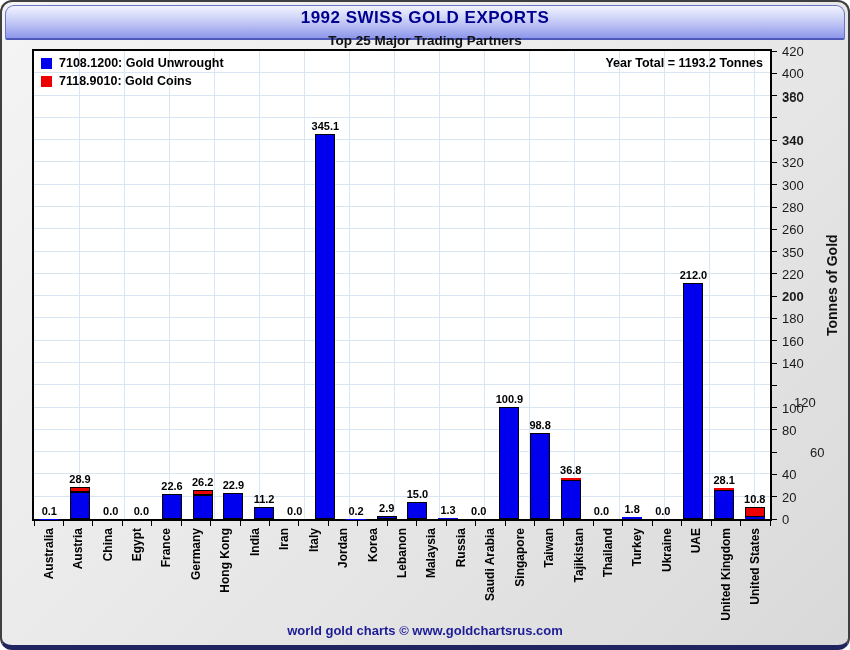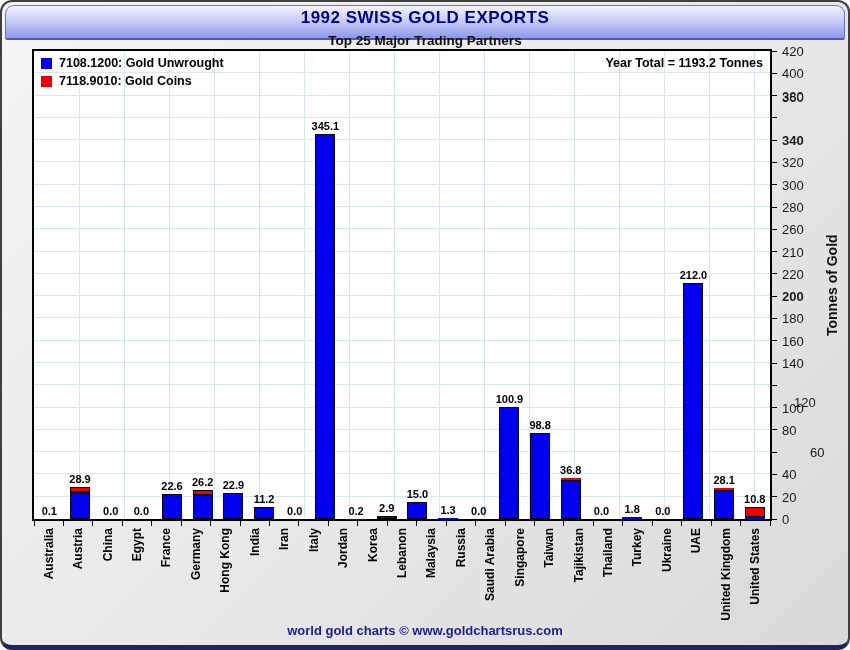--- a/index.html
+++ b/index.html
@@ -239,21 +239,21 @@
       <div class="ytick-label" style="bottom: 151px;">140</div>
       <div class="ytick" style="bottom: 179.786px;"></div>
       <div class="ytick-label" style="bottom: 173.286px;">160</div>
       <div class="ytick" style="bottom: 202.071px;"></div>
       <div class="ytick-label" style="bottom: 195.571px;">180</div>
       <div class="ytick" style="bottom: 224.357px;"></div>
       <div class="ytick-label" style="bottom: 217.857px; font-weight: bold;">200</div>
       <div class="ytick" style="bottom: 246.643px;"></div>
       <div class="ytick-label" style="bottom: 240.143px;">220</div>
       <div class="ytick" style="bottom: 268.929px;"></div>
-      <div class="ytick-label" style="bottom: 262.429px;">210</div>
+      <div class="ytick-label" style="bottom: 262.429px;">350</div>
       <div class="ytick" style="bottom: 291.214px;"></div>
       <div class="ytick-label" style="bottom: 284.714px;">260</div>
       <div class="ytick" style="bottom: 313.5px;"></div>
       <div class="ytick-label" style="bottom: 307px;">280</div>
       <div class="ytick" style="bottom: 335.786px;"></div>
       <div class="ytick-label" style="bottom: 329.286px;">300</div>
       <div class="ytick" style="bottom: 358.071px;"></div>
       <div class="ytick-label" style="bottom: 351.571px;">320</div>
       <div class="ytick" style="bottom: 380.357px;"></div>
       <div class="ytick-label" style="bottom: 373.857px; font-weight: bold;">340</div>

